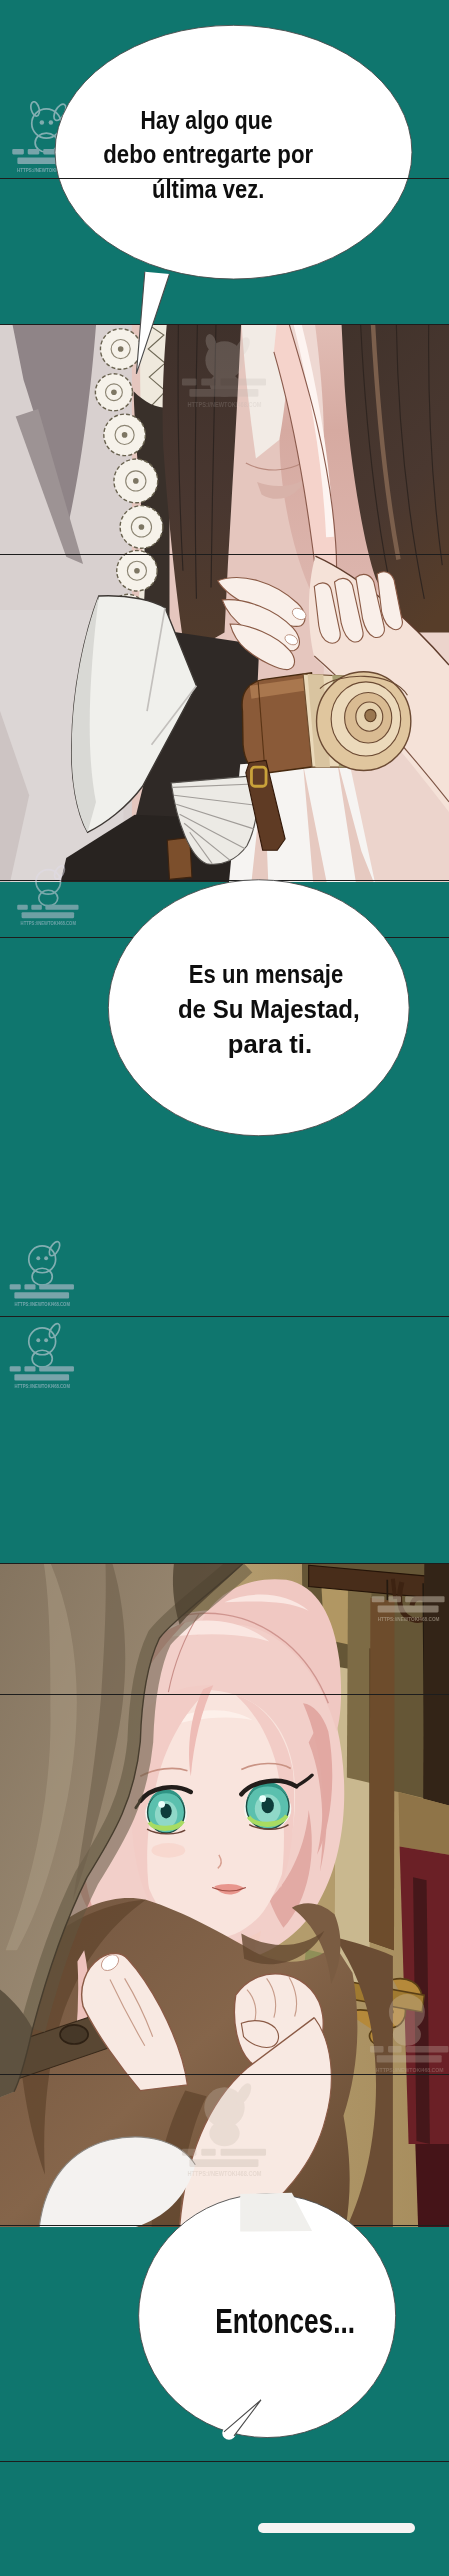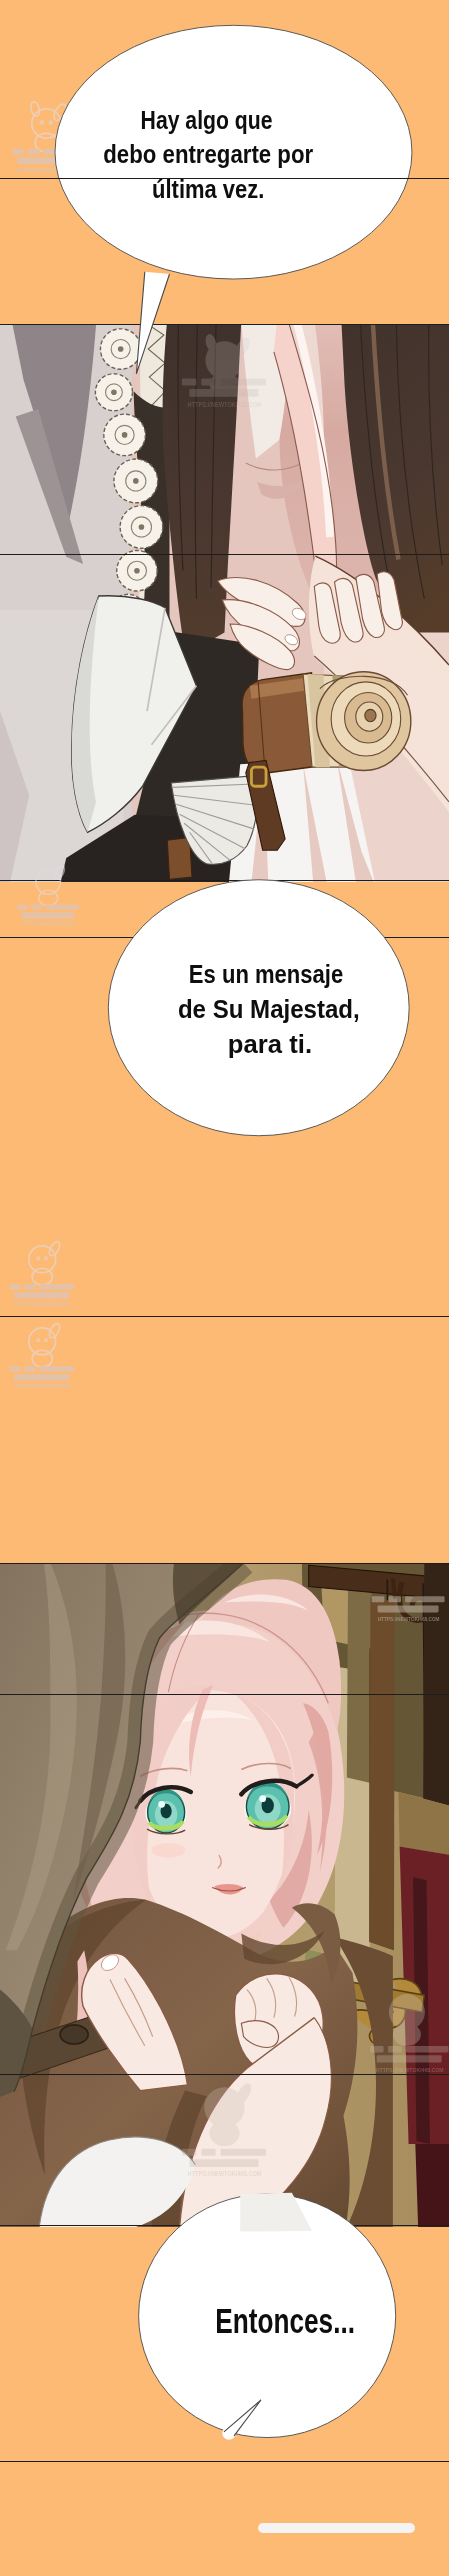--- a/index.html
+++ b/index.html
@@ -1,17 +1,17 @@
 <!DOCTYPE html>
 <html style="font-size:9px"><head>
 <meta charset="utf-8">
 <style>
   html,body{margin:0;padding:0;}
   body{font-family:"Liberation Sans", sans-serif;}
-  .page{position:relative;width:449px;height:2576px;background:#fdba74;overflow:hidden;}
+  .page{position:relative;width:449px;height:2576px;background:#0f766e;overflow:hidden;}
   .hline{position:absolute;left:0;width:449px;height:1.1px;background:#1d1d1d;}
 </style>
 </head>
 <body>
 <div class="page">
 
   <svg style="position:absolute;left:8.4px;top:101px;" width="79" height="76" viewBox="0 0 140 135">
     <g opacity="0.55">
       <circle cx="68" cy="40" r="26" fill="none" stroke="#e1dde9" stroke-width="3"></circle>
       <ellipse cx="68" cy="74" rx="20" ry="17" fill="none" stroke="#e1dde9" stroke-width="3"></ellipse>

